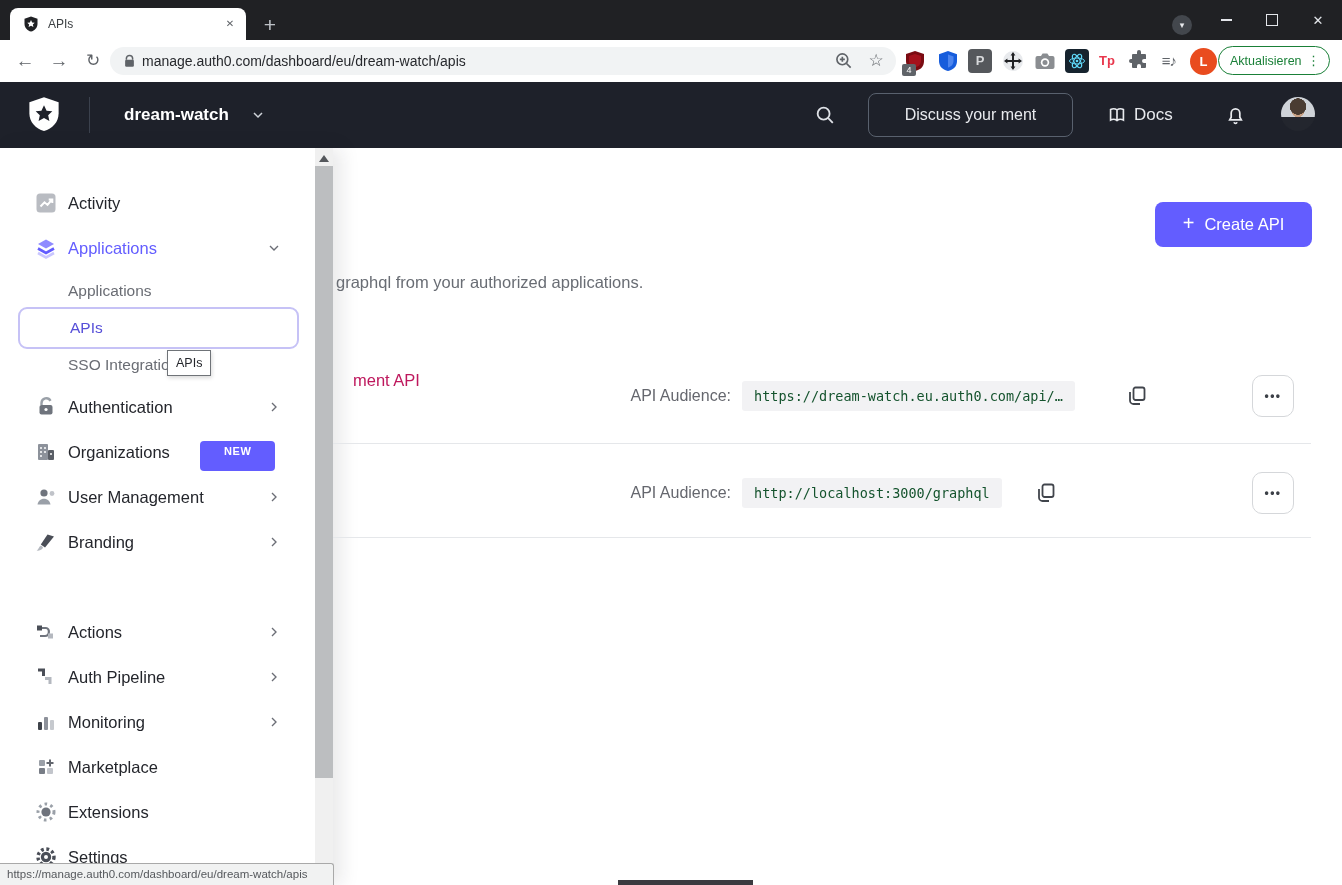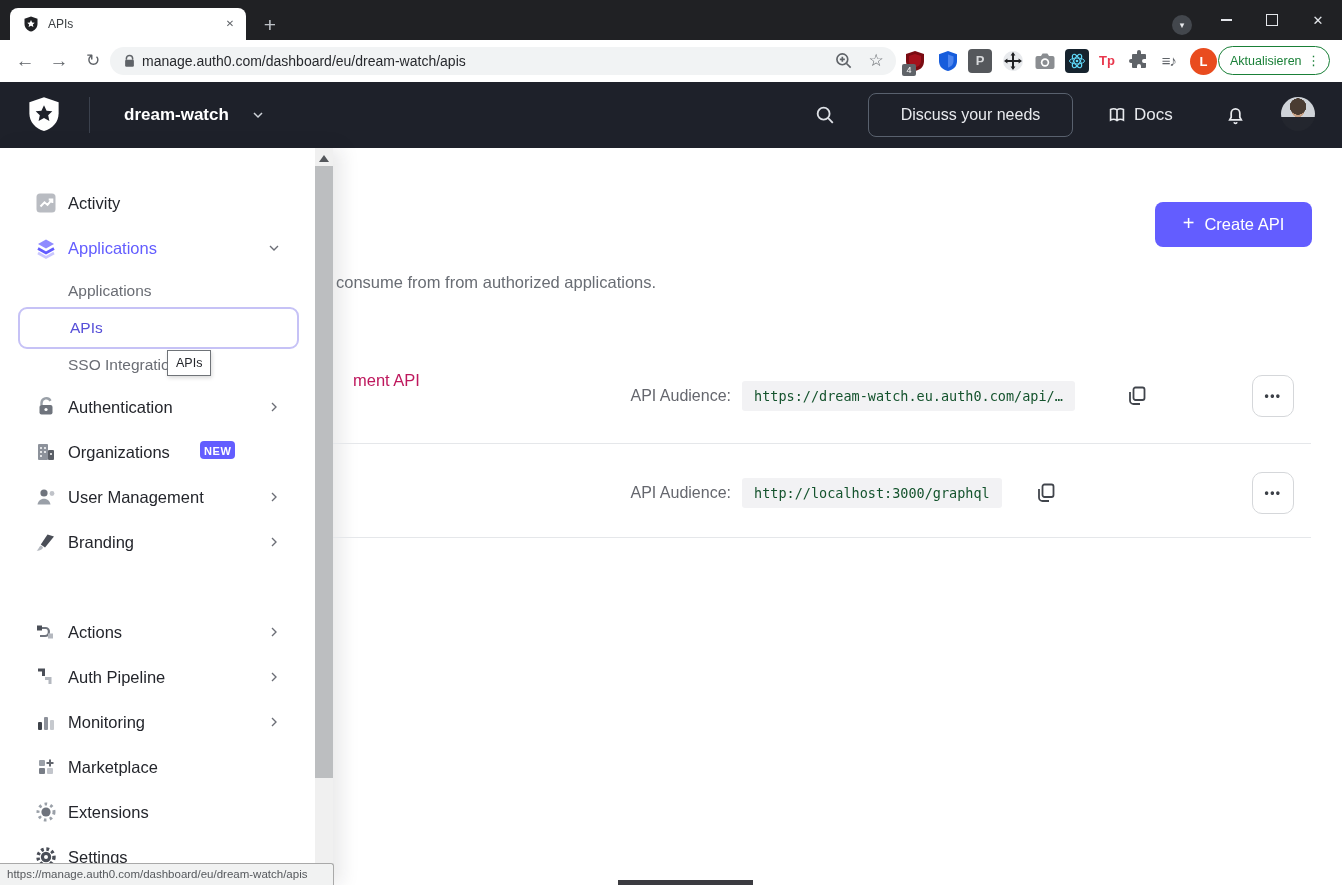--- a/index.html
+++ b/index.html
@@ -68,21 +68,21 @@
   .sb-up{position:absolute;left:4px;top:7px;width:0;height:0;border-left:5px solid transparent;
          border-right:5px solid transparent;border-bottom:7px solid #54575b}
   .sb-thumb{position:absolute;left:0;top:18px;width:18px;height:612px;background:#bcbec0}
   .sitem{position:absolute;left:0;width:300px;height:44px}
   .sitem .ic{position:absolute;left:34px;top:10px;width:24px;height:24px}
   .sitem .lbl{position:absolute;left:68px;top:0;height:44px;line-height:44px;font-size:16.5px;color:#24262c}
   .sitem .chev{position:absolute;left:266px;top:14px;width:16px;height:16px;color:#6b6e76}
   .ssub{position:absolute;left:68px;height:26px;line-height:26px;font-size:15.5px;color:#6a6d74}
   .sel-box{position:absolute;left:18px;top:159px;width:277px;height:38px;border:2px solid #c6c2f6;border-radius:9px;background:#fff}
   .sel-lbl{position:absolute;left:50px;top:0;height:38px;line-height:38px;font-size:15.5px;color:#564fd8}
-  .badge-new{position:absolute;left:200px;top:11px;height:18px;padding:0 4px;border-radius:4px;background:#635dff;
+  .badge-new{position:absolute;left:200px;top:11px;height:30px;padding:0 24px;border-radius:4px;background:#635dff;
              color:#fff;font-size:11px;font-weight:bold;letter-spacing:.6px;line-height:21px}
   .tooltip{position:absolute;left:167px;top:202px;height:24px;padding:0 8px;background:#fff;border:1px solid #6f7378;
            font-size:12.5px;color:#24262b;line-height:24px;box-shadow:1px 2px 4px rgba(0,0,0,.15);z-index:30}
 
   
   .main-desc{position:absolute;left:336px;top:273px;font-size:16.5px;color:#696d74}
   .create-btn{position:absolute;left:1155px;top:202px;width:157px;height:45px;background:#635dff;border-radius:8px;
               display:flex;align-items:center;justify-content:center;gap:10px;color:#fff;font-size:16.5px}
   .create-btn .plus{font-size:20px;font-weight:300;margin-top:-2px}
   .row-link{position:absolute;left:353px;top:371px;font-size:16.5px;color:#be185d}
@@ -199,21 +199,21 @@
   </svg>
   <div class="hdr-div"></div>
   <span class="tenant">dream-watch</span>
   <svg class="tenant-caret" viewBox="0 0 24 24">
     <path d="M6 9l6 6 6-6" fill="none" stroke="#cfd3d9" stroke-width="2.2"></path>
     </svg>
   <svg class="hdr-search" viewBox="0 0 24 24">
     <circle cx="10.5" cy="10.5" r="6.5" fill="none" stroke="#dfe2e7" stroke-width="2"></circle>
     <path d="M15.5 15.5l5 5" stroke="#dfe2e7" stroke-width="2"></path>
     </svg>
-  <div class="discuss">Discuss your needs</div>
+  <div class="discuss">Discuss your ment</div>
   <svg class="docs-ic" viewBox="0 0 24 24">
     <path d="M12 6.5C10 5 7 5 5 6v11.5c2-1 5-1 7 .5 2-1.5 5-1.5 7-.5V6c-2-1-5-1-7 .5zM12 6.5V18" fill="none" stroke="#e8eaee" stroke-width="1.8"></path>
     </svg>
   <span class="docs-lbl">Docs</span>
   <svg class="bell" viewBox="0 0 24 24">
     <path d="M6 17h12l-1.5-2.6V10a4.5 4.5 0 0 0-9 0v4.4z" fill="none" stroke="#e8eaee" stroke-width="1.8"></path>
     <path d="M10.4 19.6a1.7 1.7 0 0 0 3.2 0" fill="none" stroke="#e8eaee" stroke-width="1.8"></path>
     </svg>
   <div class="avatar"></div>
 
@@ -363,21 +363,21 @@
     </div>
 
     <div class="tooltip">APIs</div>
 
     <div class="sb-track">
       <div class="sb-up"></div>
       <div class="sb-thumb"></div>
     </div>
   </div>
 
-  <span class="main-desc">consume from from authorized applications.</span>
+  <span class="main-desc">graphql from your authorized applications.</span>
 
   <div class="create-btn">
     <span class="plus">+</span>
     <span>Create API</span>
   </div>
 
   <span class="row-link">ment API</span>
   <span class="aud-lbl" style="top:387px">API Audience:</span>
   <span class="aud-pill" style="top:381px">https://dream-watch.eu.auth0.com/api/…</span>
   <svg class="copy-ic" style="left:1125px;top:384px" viewBox="0 0 24 24">

